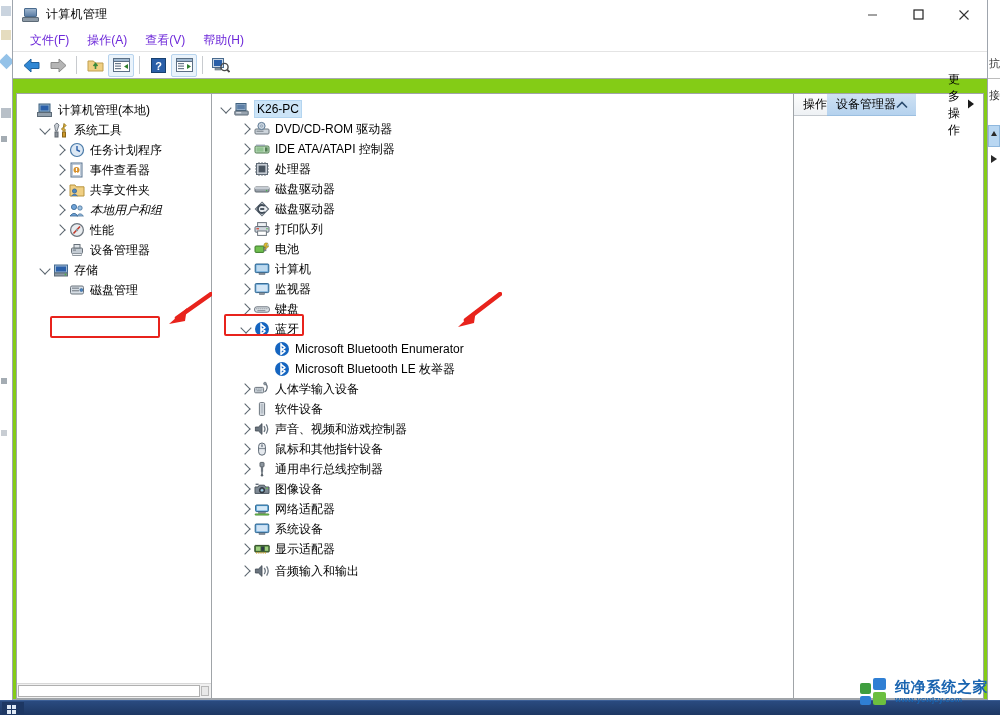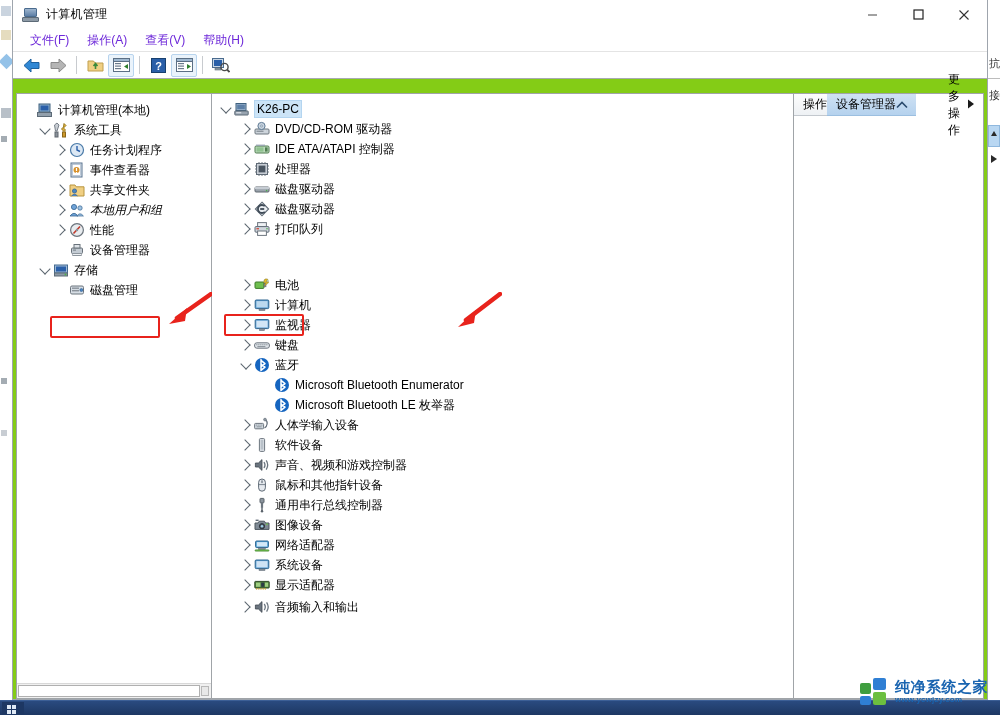--- a/index.html
+++ b/index.html
@@ -523,21 +523,21 @@
             </span>
             <span class="ico"><svg width="16" height="16" viewBox="0 0 16 16">
                 <rect x="3.6" y="1.6" width="8.8" height="4" fill="#eef1f4" stroke="#6d767f"></rect>
                 <rect x="1" y="5.6" width="14" height="5.6" rx="1" fill="#cfd6dd" stroke="#5f6a76"></rect>
                 <rect x="3.6" y="10" width="8.8" height="4.4" fill="#fff" stroke="#6d767f"></rect>
                 <rect x="2.4" y="7" width="2.6" height="1.4" fill="#d2574a"></rect>
                 <circle cx="13" cy="7.8" r=".8" fill="#4fae4f"></circle>
               </svg></span>
             <span class="lbl">打印队列</span>
           </div>
-          <div class="row" style="padding-left: 26px; margin-top: 36px;">
+          <div class="row" style="padding-left: 26px;">
             <span class="tw">
               <span class="chev right"></span>
             </span>
             <span class="ico"><svg width="16" height="16" viewBox="0 0 16 16">
                 <rect x="1" y="5" width="9" height="6.4" rx="1" fill="#6fbf4f" stroke="#3e7a2c"></rect>
                 <rect x="10" y="6.6" width="2" height="3.2" fill="#8d969f" stroke="#5f6a76" stroke-width=".6"></rect>
                 <circle cx="12.2" cy="4.6" r="2.8" fill="#3e7a2c" opacity=".35"></circle>
                 <path d="M11 2 L13.6 2 L12 5 L14.6 5 L10.6 9 L11.8 5.6 L9.6 5.6 Z" fill="#e6c12c" stroke="#9a7a1e" stroke-width=".5"></path>
               </svg></span>
             <span class="lbl">电池</span>

